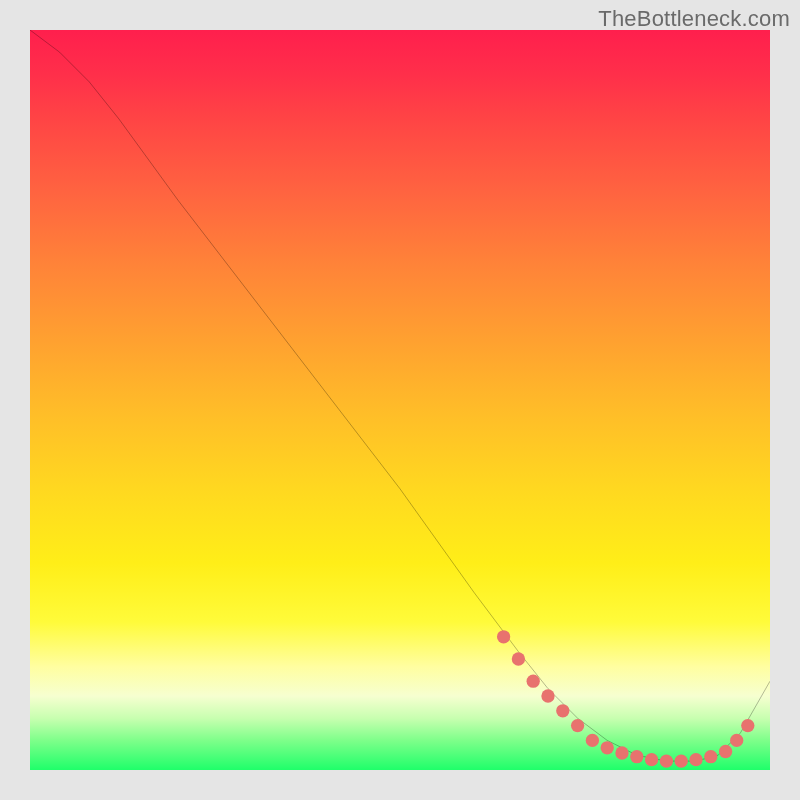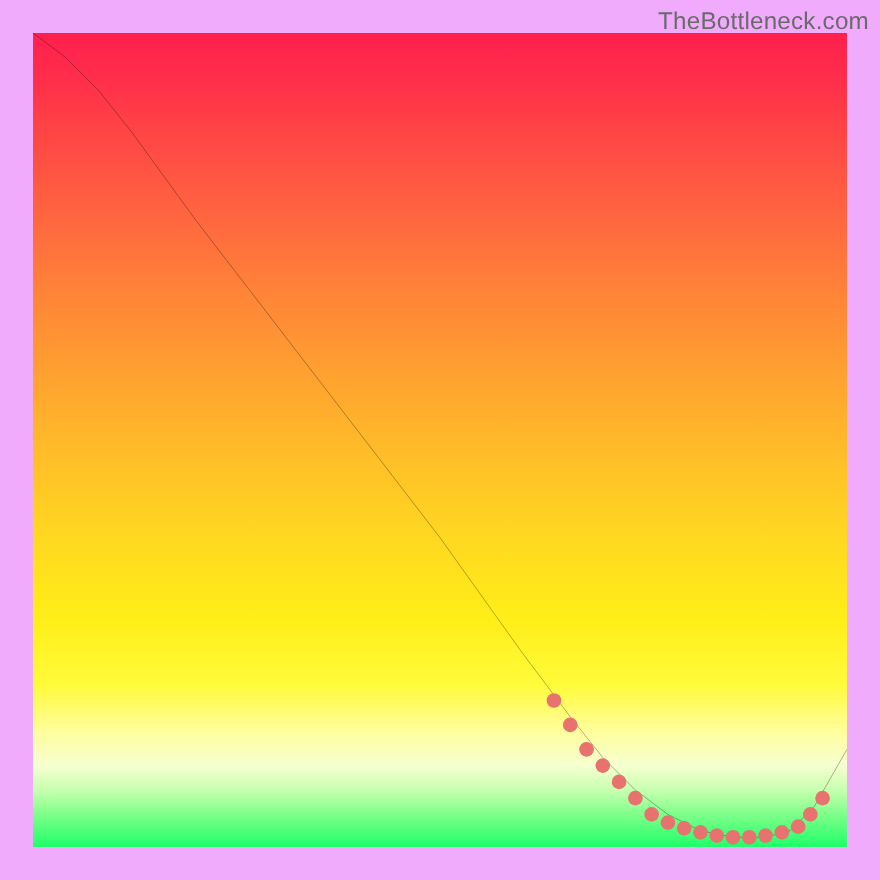--- a/index.html
+++ b/index.html
@@ -7,21 +7,21 @@
     padding: 0;
     width: 800px;
     height: 800px;
     background: #000;
     font-family: Arial, Helvetica, sans-serif;
   }
   .frame {
     position: relative;
     width: 800px;
     height: 800px;
-    background: #f0abfc;
+    background: #e5e5e5;
   }
   .plot {
     position: absolute;
     left: 30px;
     top: 30px;
     width: 740px;
     height: 740px;
     overflow: hidden;
   }
   .gradient {

